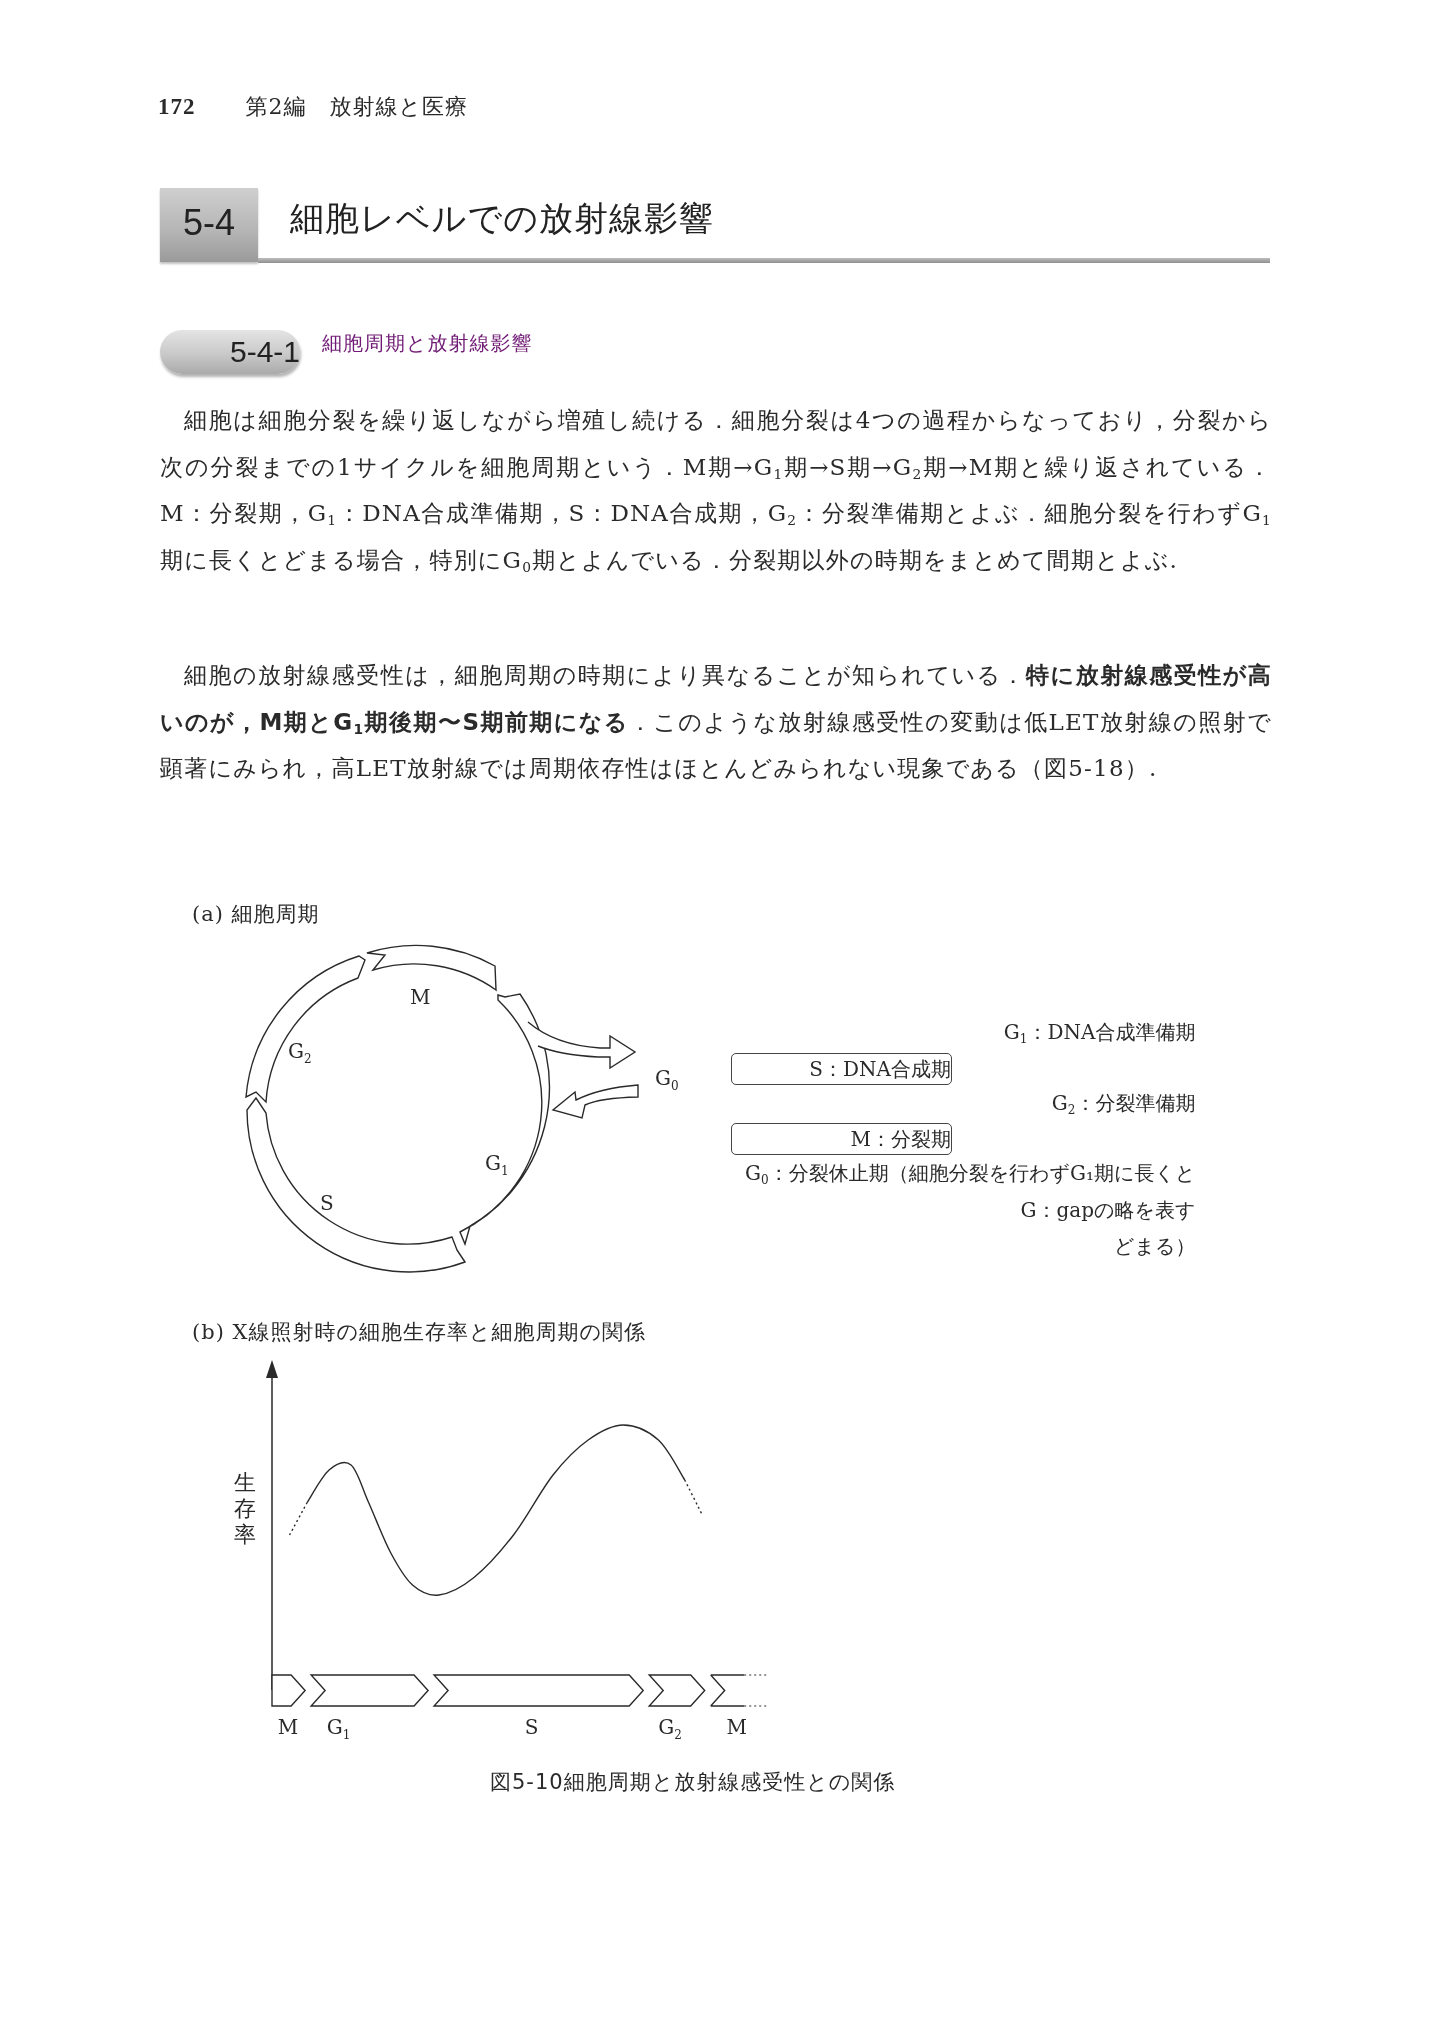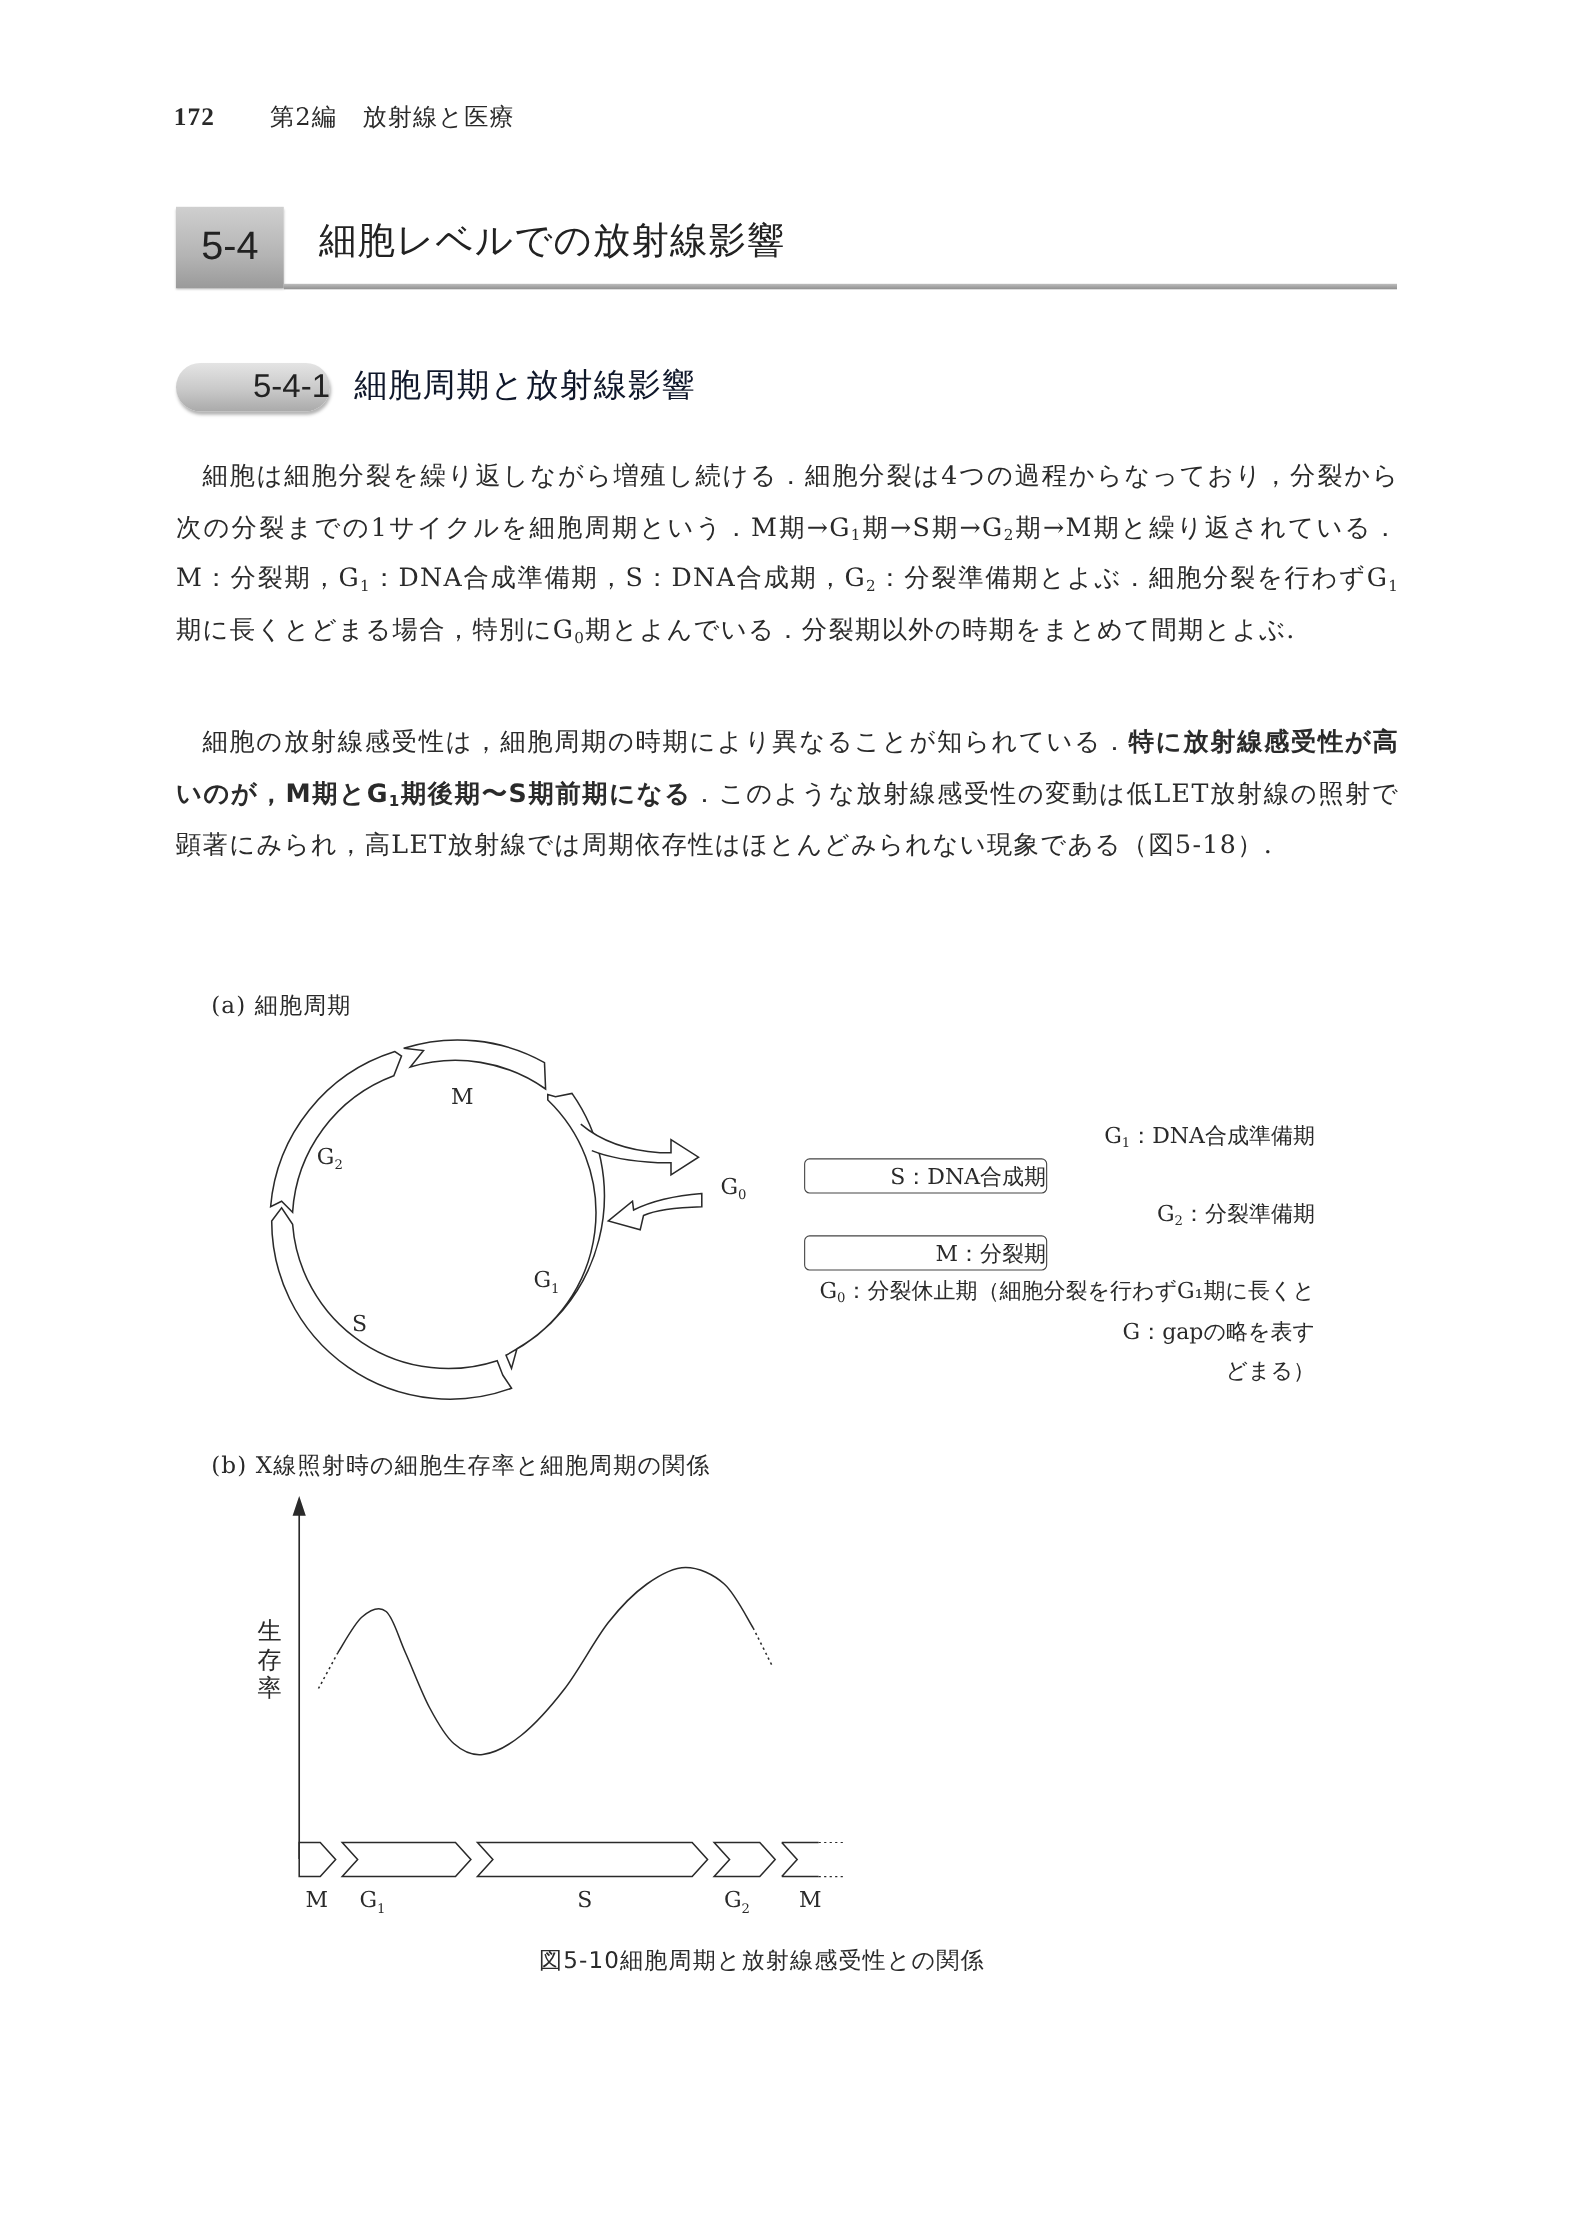--- a/index.html
+++ b/index.html
@@ -16,21 +16,21 @@
   .sec-title { left:290px; top:196px; font-family:"DejaVu Sans","Liberation Sans",sans-serif;
                font-size:34px; color:#222; letter-spacing:1px; }
   .sec-rule { left:258px; top:258px; width:1012px; height:5px;
               background:linear-gradient(180deg,#bdbdbd,#8f8f8f); }
   .sub-pill { left:160px; top:330px; width:140px; height:44px; border-radius:22px;
               background:linear-gradient(180deg,#e4e4e4 0%,#c9c9c9 55%,#aaaaaa 100%);
               box-shadow: 1px 3px 3px rgba(0,0,0,0.3); }
   .sub-pill span { position:absolute; left:0; right:0; top:5px; text-align:right;
              font-family:"Liberation Sans",sans-serif; font-size:30px; color:#222; }
   .sub-title { left:322px; top:330px; font-family:Liberation Serif, serif;
-               font-size:30px; color:#0f172a; letter-spacing:1px; }
+               font-size:20px; color:#701a75; letter-spacing:1px; }
   .para { left:160px; width:1112px; font-size:23px; line-height:46.5px; text-align:justify;
           text-indent:24px; letter-spacing:1.2px; }
   .para b { font-family:"DejaVu Sans","Liberation Sans",sans-serif; font-weight:bold; }
   sub { font-size:0.6em; vertical-align:-0.3em; line-height:0; }
   .fig-label { font-size:21px; letter-spacing:1px; }
   .legend { left:745px; top:1014px; font-size:20px; line-height:36.5px;text-align:right; }
   .legend .row { position:relative; height:36.5px; white-space:nowrap; }
   .legend .boxed { border:1.5px solid #444; border-radius:5px; margin-left:-14px; padding-left:31px; width:188px; height:30px; line-height:30px; margin-top:2px; }
   .legend .cont { padding-left:46px; }
   .caption { left:490px; top:1768px; font-family:"DejaVu Sans","Liberation Sans",sans-serif;
@@ -50,21 +50,21 @@
   <span>5-4</span>
 </div>
 <div class="abs sec-title">細胞レベルでの放射線影響</div>
 <div class="abs sec-rule"></div>
 
 <div class="abs sub-pill">
   <span>5-4-1</span>
 </div>
 <div class="abs sub-title">細胞周期と放射線影響</div>
 
-<div class="abs para" id="para0" style="top:410px;"><span>細胞は細胞分裂を繰り返しながら増殖し続ける．細胞分裂は4つの過程からなっており，分裂から次の分裂までの1サイクルを細胞周期という．M期→G</span><sub>1</sub><span>期→S期→G</span><sub>2</sub><span>期→M期と繰り返されている．M：分裂期，G</span><sub>1</sub><span>：DNA合成準備期，S：DNA合成期，G</span><sub>2</sub><span>：分裂準備期とよぶ．細胞分裂を行わずG</span><sub>1</sub><span>期に長くとどまる場合，特別にG</span><sub>0</sub><span>期とよんでいる．分裂期以外の時期をまとめて間期とよぶ.</span></div>
+<div class="abs para" id="para0" style="top:397px;"><span>細胞は細胞分裂を繰り返しながら増殖し続ける．細胞分裂は4つの過程からなっており，分裂から次の分裂までの1サイクルを細胞周期という．M期→G</span><sub>1</sub><span>期→S期→G</span><sub>2</sub><span>期→M期と繰り返されている．M：分裂期，G</span><sub>1</sub><span>：DNA合成準備期，S：DNA合成期，G</span><sub>2</sub><span>：分裂準備期とよぶ．細胞分裂を行わずG</span><sub>1</sub><span>期に長くとどまる場合，特別にG</span><sub>0</sub><span>期とよんでいる．分裂期以外の時期をまとめて間期とよぶ.</span></div>
 <div class="abs para" id="para1" style="top:652px;"><span>細胞の放射線感受性は，細胞周期の時期により異なることが知られている．</span><b>特に放射線感受性が高いのが，M期とG</b><b><sub>1</sub></b><b>期後期〜S期前期になる</b><span>．このような放射線感受性の変動は低LET放射線の照射で顕著にみられ，高LET放射線では周期依存性はほとんどみられない現象である（図5-18）.</span></div>
 
 <div class="abs fig-label" style="left:192px; top:900px;">(a)  細胞周期</div>
 
 <svg class="abs" style="left:0; top:0;" width="1432" height="2026">
   <g fill="#fff" stroke="#2a2a2a" stroke-width="1.4" stroke-linejoin="miter">
 
     <path d="M 367 953 A 162 162 0 0 1 495 966 L 496 990 A 142 142 0 0 0 373 970 L 385 955 Z"></path>
     <path d="M 498 995 L 498 1000 A 142 142 0 0 1 470 1226 L 465 1244 L 460 1232 A 162 162 0 0 0 520 994 L 505 997 Z"></path>
     <path d="M 457 1250 L 465 1262 A 162 162 0 0 1 247 1110 L 256 1098 L 266 1113 A 142 142 0 0 0 452 1237 Z"></path>

